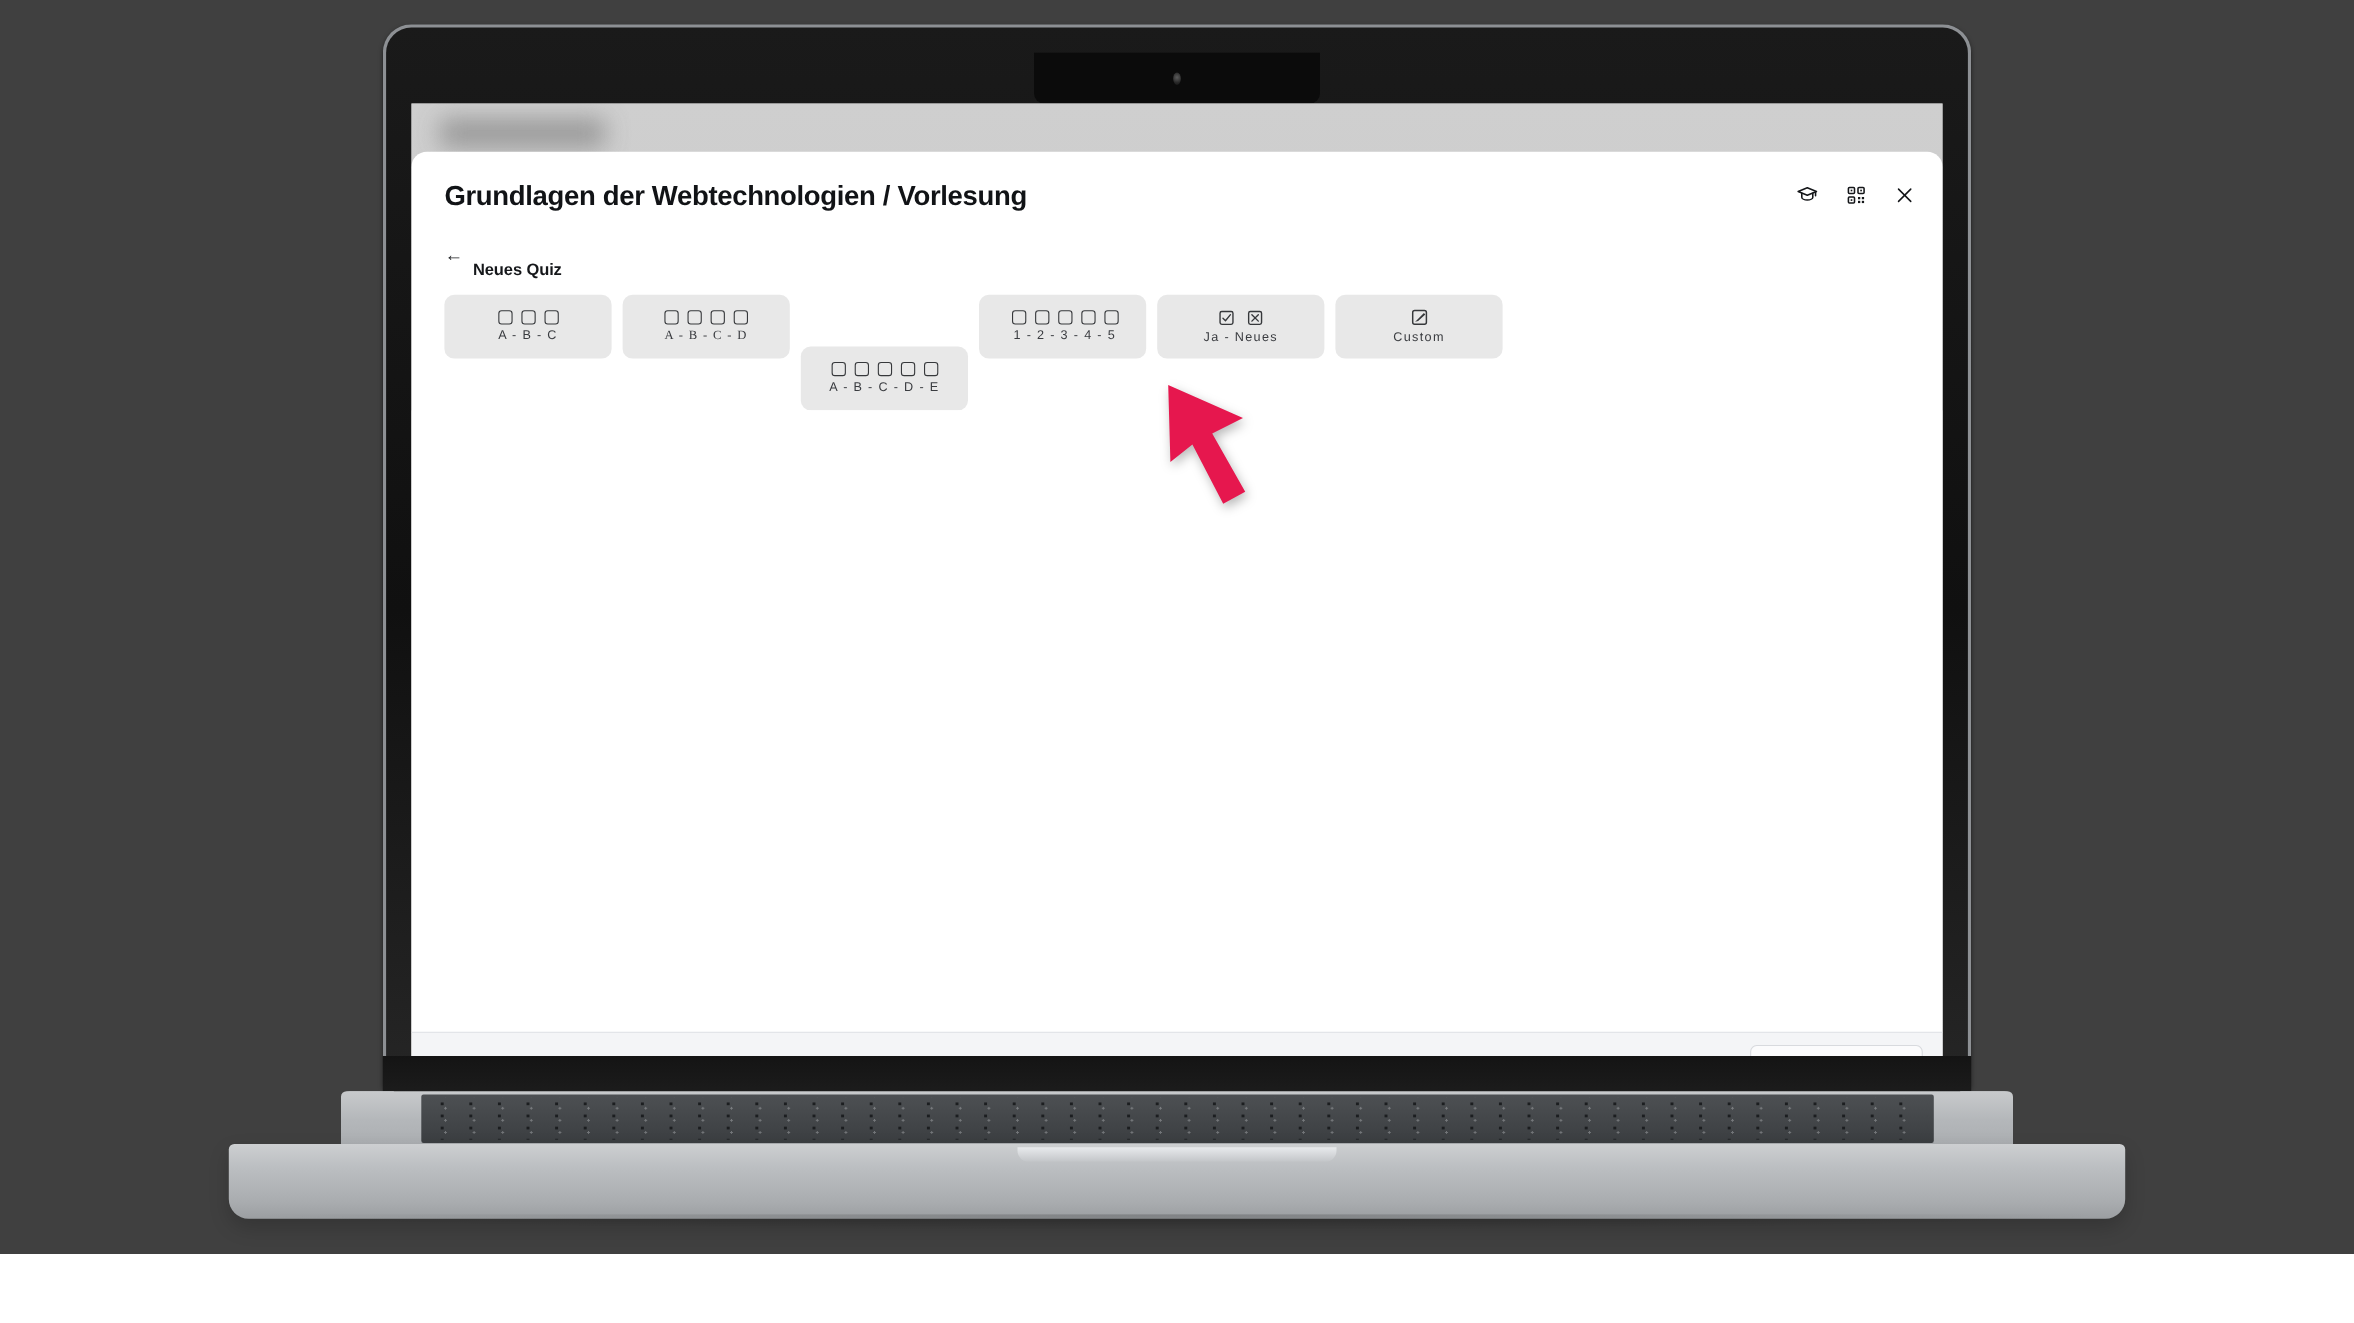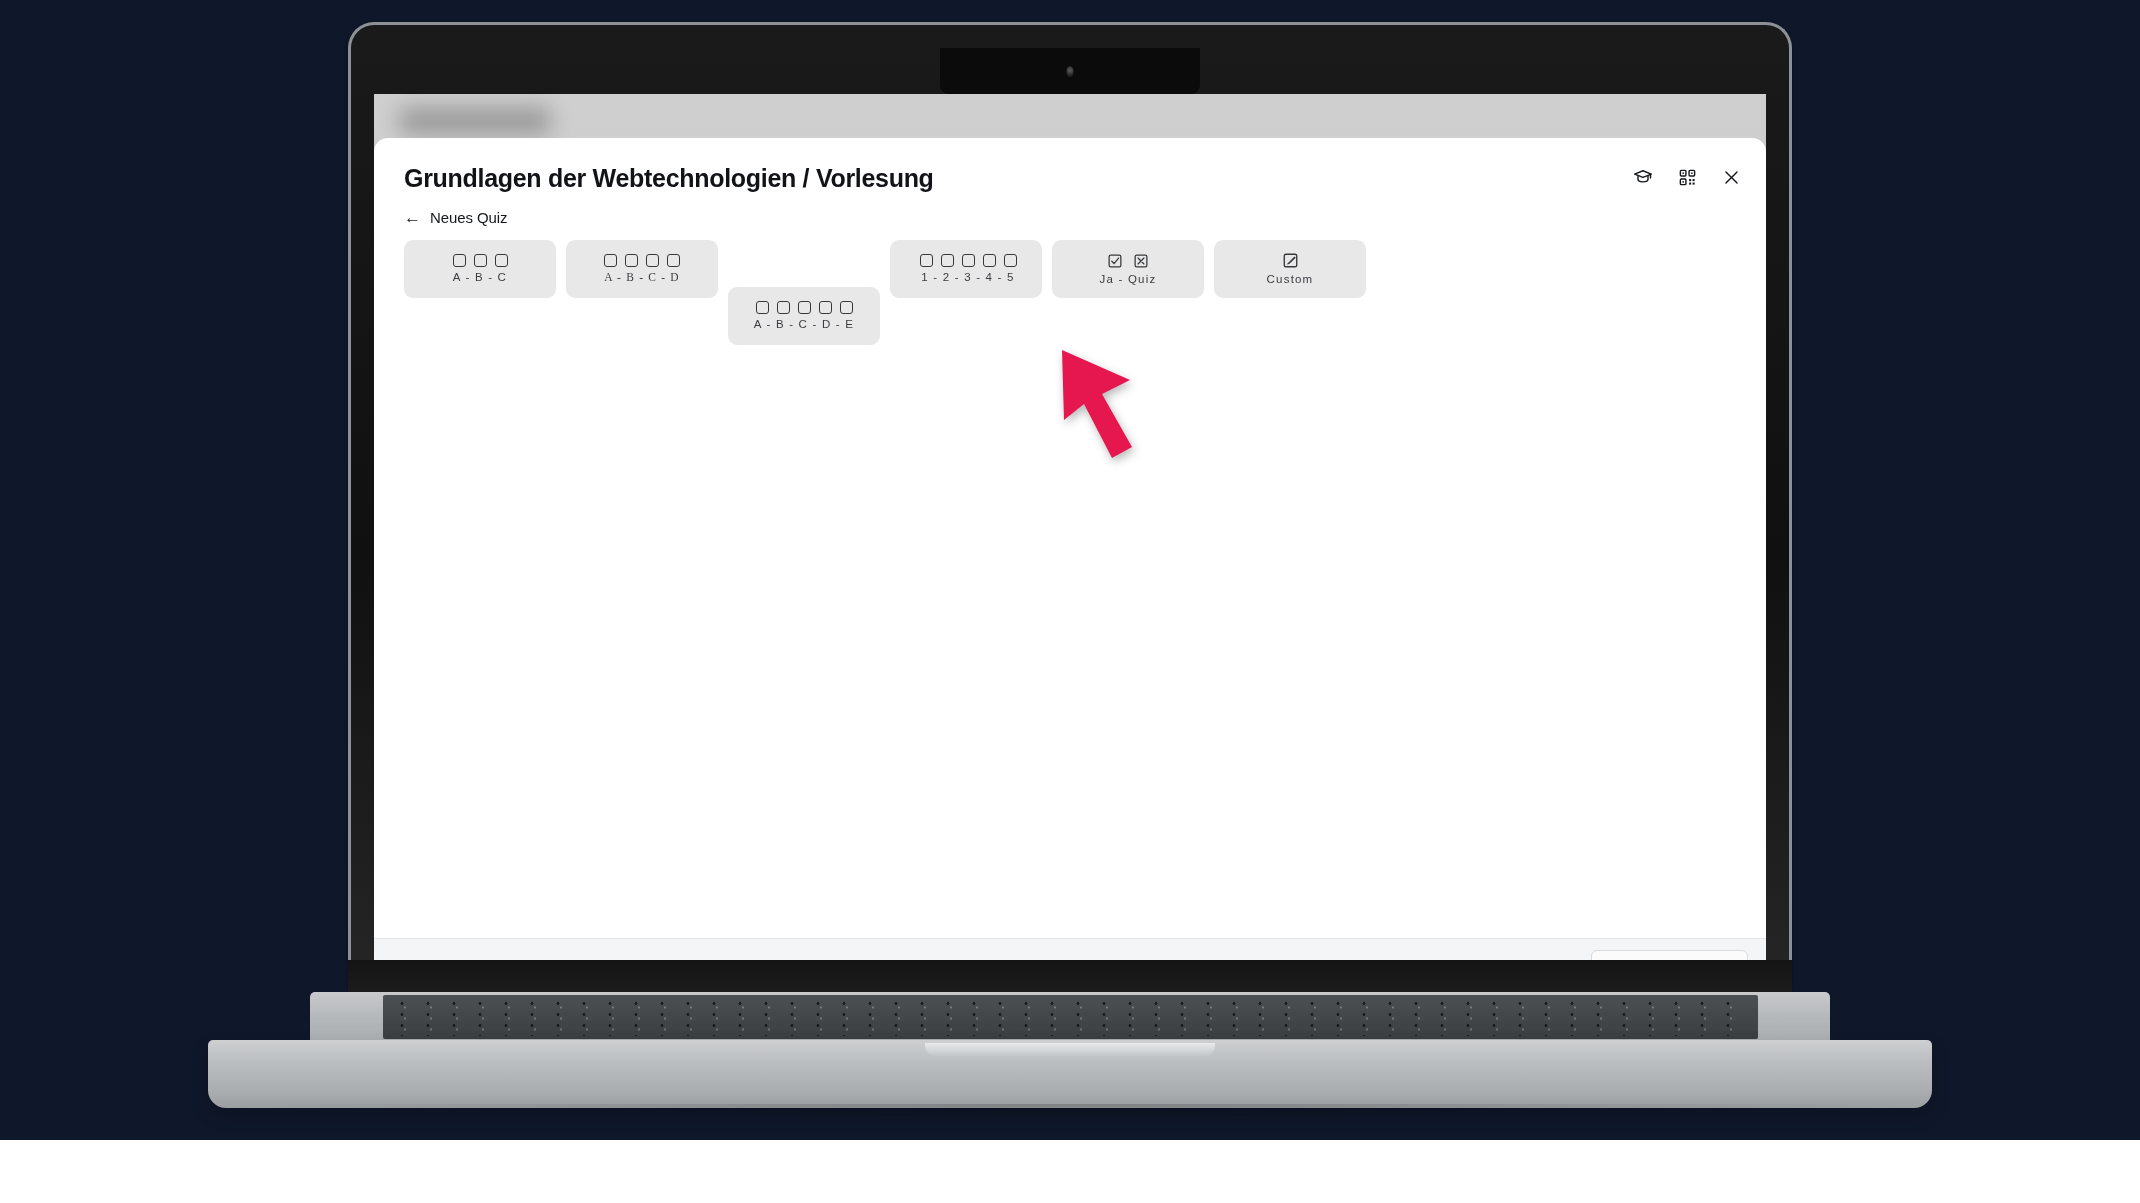--- a/index.html
+++ b/index.html
@@ -4,21 +4,21 @@
 <style>
   * { box-sizing: border-box; margin: 0; padding: 0; }
   html, body {
     width: 2140px; height: 1203px;
     background: #ffffff;
     font-family: "Liberation Sans", sans-serif;
     overflow: hidden;
   }
 
   
-  #scene { position: relative; width: 2140px; height: 1140px; background: #0f172a; }
+  #scene { position: relative; width: 2140px; height: 1140px; background: #404040; }
 
   .laptop-lid {
     position: absolute;
     left: 348px; top: 22px;
     width: 1444px; height: 970px;
     background: linear-gradient(180deg,#1a1a1a 0%, #101010 55%, #262626 100%);
     border-radius: 26px 26px 8px 8px;
     box-shadow: 0 2px 4px rgba(0,0,0,.35);
   }
   .lid-outline {
@@ -94,21 +94,21 @@
     background: none; border: none;
   }
   .icon-btn svg { display:block; }
 
   .back-row {
     display: flex; align-items: center; gap: 9px;
     padding: 16px 30px 0 30px;
     flex: none; cursor: pointer; width: max-content;
   }
   .back-arrow { font-size: 17px; color: #15171a; line-height: 1; }
-  .back-label { font-size: 15px; font-weight: 400; color: #15171a; letter-spacing: -.1px; }
+  .back-label { font-size: 15px; font-weight: 700; color: #15171a; letter-spacing: -.1px; margin-top: 28px; }
 
   
   .cards {
     display: flex; gap: 10px;
     padding: 14px 30px 0 30px;
     flex: none;
   }
   .qcard {
     background: #e8e8e8;
     border-radius: 9px;
@@ -335,21 +335,21 @@
             <div class="glyphrow">
               <svg width="16" height="16" viewBox="0 0 24 24" fill="none" stroke="#36383b" stroke-width="1.9" stroke-linecap="round" stroke-linejoin="round">
                 <rect x="3.2" y="3.2" width="17.6" height="17.6" rx="2.4"></rect>
                 <path d="M7.2 12.4 10.6 15.8 17.4 7.6"></path>
               </svg>
               <svg width="16" height="16" viewBox="0 0 24 24" fill="none" stroke="#36383b" stroke-width="1.9" stroke-linecap="round" stroke-linejoin="round">
                 <rect x="3.2" y="3.2" width="17.6" height="17.6" rx="2.4"></rect>
                 <path d="M7.6 7.6 16.4 16.4M16.4 7.6 7.6 16.4"></path>
               </svg>
             </div>
-            <div class="qlabel">Ja - Quiz</div>
+            <div class="qlabel">Ja - Neues</div>
           </div>
 
           <div class="qcard wc">
             <div class="glyphrow">
               <svg width="17" height="17" viewBox="0 0 24 24" fill="none" stroke="#36383b" stroke-width="1.9" stroke-linejoin="round">
                 <rect x="3.2" y="3.2" width="17.6" height="17.6" rx="2.6"></rect>
                 <path d="M17.6 6.4 7.4 16.6l-1.2 1.2 4.0-1.0L19.4 8.2z" fill="#36383b" stroke="none"></path>
               </svg>
             </div>
             <div class="qlabel">Custom</div>

